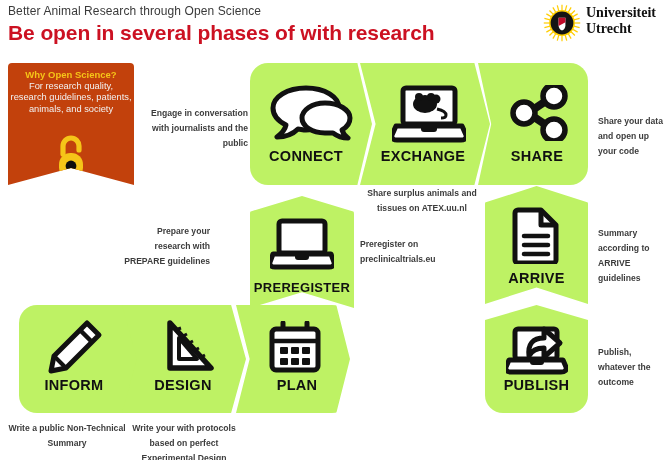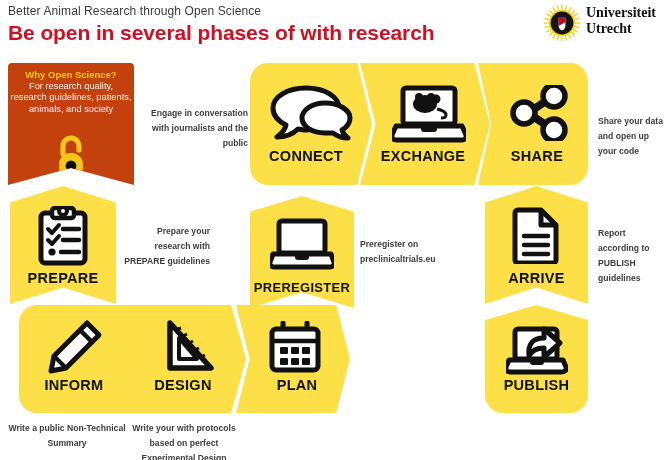--- a/index.html
+++ b/index.html
@@ -39,21 +39,21 @@
   #uu-wordmark {
     position: absolute; left: 43px; top: 2px;
     font-family: "Liberation Serif", serif;
     font-weight: bold; font-size: 14px; line-height: 16px; color: #111;
   }
   #uu-wordmark span { display: block; font-family: Liberation Serif, serif; }
 
   
   .blk {
     position: absolute;
-    background: #fde047;
+    background: #bef264;
     box-sizing: border-box;
   }
   .blk .lbl {
     position: absolute;
     left: 0; right: 0;
     text-align: center;
     font-weight: bold;
     color: #111;
     letter-spacing: 0.3px;
     white-space: nowrap;
@@ -198,34 +198,20 @@
       <circle cx="15" cy="28" r="11" fill="#ffffff" stroke="#111" stroke-width="5.5"></circle>
       <circle cx="45" cy="11" r="11" fill="#ffffff" stroke="#111" stroke-width="5.5"></circle>
       <circle cx="45" cy="45" r="11" fill="#ffffff" stroke="#111" stroke-width="5.5"></circle>
     </svg>
     <div class="lbl" style="top:85px; font-size:14.5px; padding-left:8px;">SHARE</div>
   </div>
 
   <div class="cap cap-r" style="left:140px; top:106px; width:108px;">Engage in conversation with journalists and the public</div>
   <div class="cap cap-l" style="left:598px; top:114px; width:66px;">Share your data and open up your code</div>
 
-  <div class="blk ch-vv rnd-tl rnd-tr" style="left:10px; top:186px; width:106px; height:118px;">
-    <svg class="ico" style="top:20px;" width="52" height="60" viewBox="0 0 52 60">
-      <rect x="4" y="7" width="44" height="50" rx="4" fill="#ffffff" stroke="#111" stroke-width="5"></rect>
-      <rect x="15" y="2" width="22" height="10" rx="3" fill="#ffffff" stroke="#111" stroke-width="4.5"></rect>
-      <circle cx="26" cy="5" r="4" fill="#ffffff" stroke="#111" stroke-width="4"></circle>
-      <path d="M11 23 l4 4 l7 -8" fill="none" stroke="#111" stroke-width="4" stroke-linecap="round" stroke-linejoin="round"></path>
-      <path d="M11 34 l4 4 l7 -8" fill="none" stroke="#111" stroke-width="4" stroke-linecap="round" stroke-linejoin="round"></path>
-      <circle cx="15" cy="46" r="3.6" fill="#111"></circle>
-      <line x1="26" y1="23" x2="42" y2="23" stroke="#111" stroke-width="4.5" stroke-linecap="round"></line>
-      <line x1="26" y1="34" x2="42" y2="34" stroke="#111" stroke-width="4.5" stroke-linecap="round"></line>
-      <line x1="24" y1="46" x2="42" y2="46" stroke="#111" stroke-width="4.5" stroke-linecap="round"></line>
-    </svg>
-    <div class="lbl" style="top:84px; font-size:14.5px;">PREPARE</div>
-  </div>
 
   <div class="blk ch-vv rnd-tl rnd-tr" style="left:250px; top:196px; width:104px; height:112px;">
     <svg class="ico" style="top:22px;" width="64" height="52" viewBox="0 0 64 52">
       <rect x="9" y="3" width="46" height="32" rx="3" fill="#ffffff" stroke="#111" stroke-width="5"></rect>
       <path d="M3 36 h58 l3 8 q1 5 -5 5 H5 q-6 0 -5 -5 z" fill="#ffffff" stroke="#111" stroke-width="5" stroke-linejoin="round"></path>
       <path d="M25 36 h14 v3 q0 3 -3 3 h-8 q-3 0 -3 -3 z" fill="#111"></path>
     </svg>
     <div class="lbl" style="top:84px; font-size:13px;">PREREGISTER</div>
   </div>
 
@@ -233,23 +219,24 @@
     <svg class="ico" style="top:20px;" width="50" height="58" viewBox="0 0 50 58">
       <path d="M6 4 h23 l15 15 v35 a3 3 0 0 1 -3 3 H6 a3 3 0 0 1 -3 -3 V7 a3 3 0 0 1 3 -3 z" fill="#ffffff" stroke="#111" stroke-width="5" stroke-linejoin="round"></path>
       <path d="M29 4 v15 h15" fill="none" stroke="#111" stroke-width="5" stroke-linejoin="round"></path>
       <line x1="12" y1="30" x2="36" y2="30" stroke="#111" stroke-width="4.5" stroke-linecap="round"></line>
       <line x1="12" y1="39" x2="36" y2="39" stroke="#111" stroke-width="4.5" stroke-linecap="round"></line>
       <line x1="12" y1="48" x2="36" y2="48" stroke="#111" stroke-width="4.5" stroke-linecap="round"></line>
     </svg>
     <div class="lbl" style="top:84px; font-size:14.5px;">ARRIVE</div>
   </div>
 
+  <div class="cap cap-c" style="left:358px; top:186px; width:128px;">Share surplus animals and tissues on ATEX.uu.nl</div>
   <div class="cap cap-r" style="left:120px; top:224px; width:90px;">Prepare your research with PREPARE guidelines</div>
   <div class="cap cap-l" style="left:360px; top:237px; width:110px;">Preregister on preclinicaltrials.eu</div>
-  <div class="cap cap-l" style="left:598px; top:226px; width:64px;">Report according to PUBLISH guidelines</div>
+  <div class="cap cap-l" style="left:598px; top:226px; width:64px;">Summary according to ARRIVE guidelines</div>
 
   <div class="blk harrow-l rnd-tl rnd-bl" style="left:10px; top:305px; width:122px; height:108px;margin-left:9px;">
     <svg class="ico" style="top:14px; margin-left:-4px;" width="58" height="56" viewBox="0 0 58 56">
       <path d="M40 4 l12 12 l-33 33 l-15 3 l3 -15 z" fill="#ffffff" stroke="#111" stroke-width="5" stroke-linejoin="round"></path>
       <line x1="33" y1="11" x2="45" y2="23" stroke="#111" stroke-width="4.5"></line>
       <path d="M7 37 l12 12" stroke="#111" stroke-width="4" fill="none"></path>
     </svg>
     <div class="lbl" style="top:72px; font-size:14.5px; padding-right:12px;">INFORM</div>
   </div>
 
@@ -291,14 +278,15 @@
       <rect x="9" y="8" width="42" height="30" rx="3" fill="#ffffff" stroke="#111" stroke-width="5"></rect>
       <path d="M3 39 h54 l3 7 q1 5 -5 5 H5 q-6 0 -5 -5 z" fill="#ffffff" stroke="#111" stroke-width="5" stroke-linejoin="round"></path>
       <path d="M24 39 h14 v2 q0 3 -3 3 h-8 q-3 0 -3 -3 z" fill="#111"></path>
       <path d="M23 35 q-2 -18 15 -18 V8 l16 14 l-16 14 v-9 q-11 0 -15 8 z" fill="#ffffff" stroke="#111" stroke-width="5" stroke-linejoin="round"></path>
     </svg>
     <div class="lbl" style="top:72px; font-size:14.5px;">PUBLISH</div>
   </div>
 
   <div class="cap cap-c" style="left:8px; top:421px; width:118px;">Write a public Non-Technical Summary</div>
   <div class="cap cap-c" style="left:126px; top:421px; width:116px;">Write your with protocols based on perfect Experimental Design</div>
+  <div class="cap cap-l" style="left:598px; top:345px; width:64px;">Publish, whatever the outcome</div>
 
 </div>
 
 </body></html>

